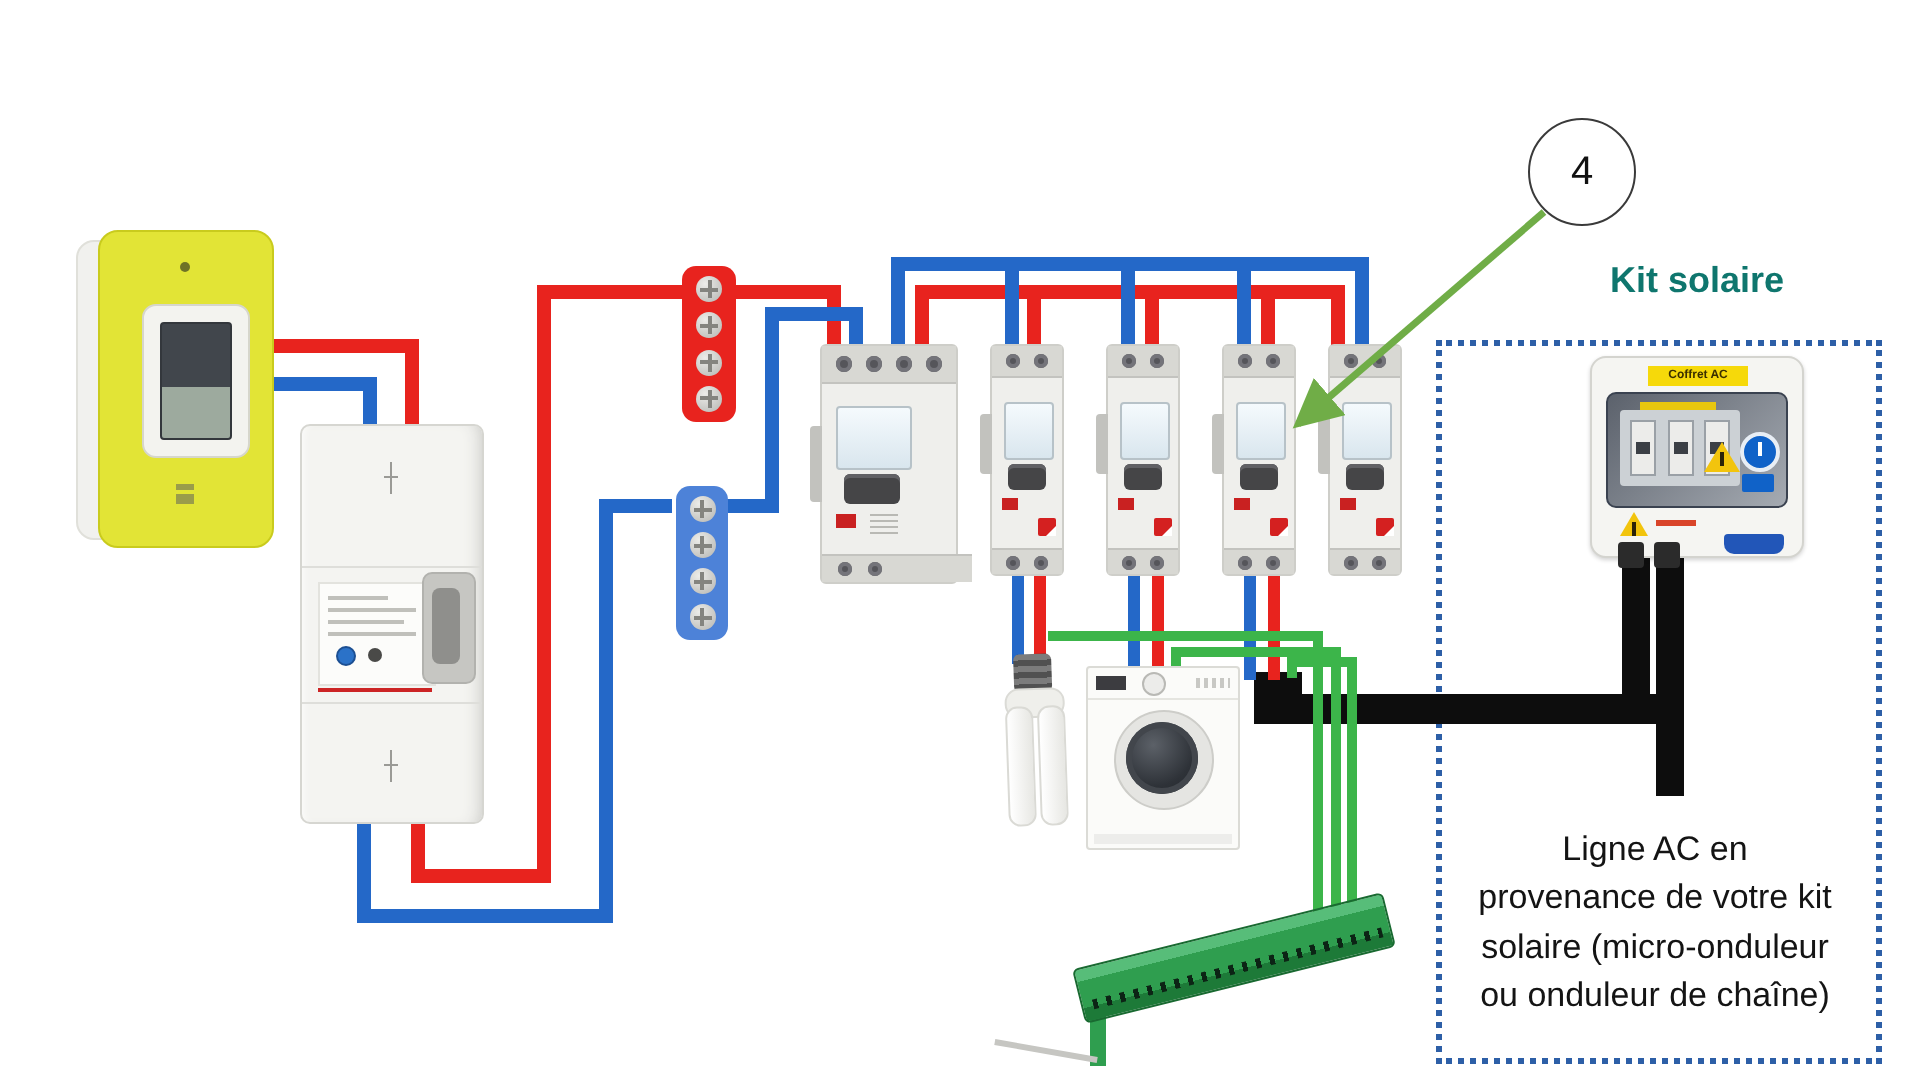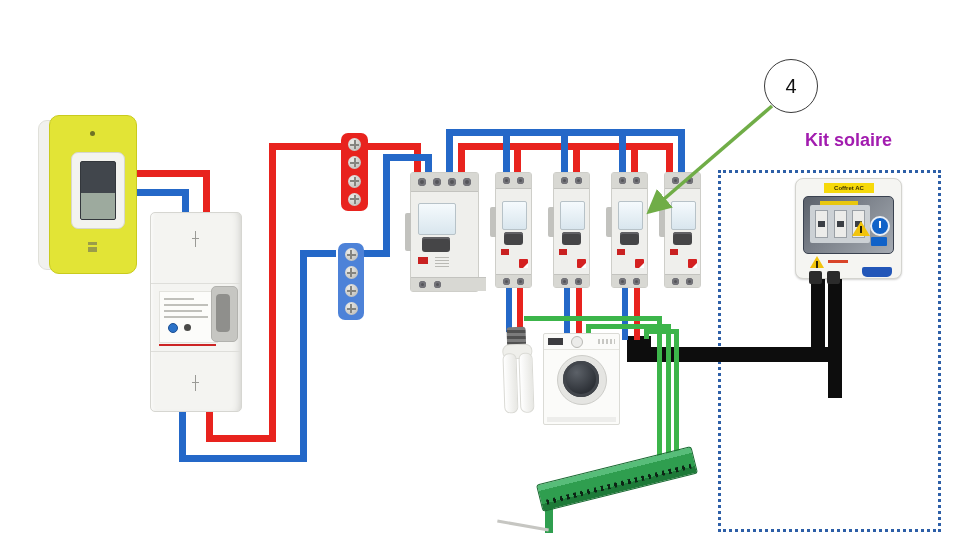--- a/index.html
+++ b/index.html
@@ -111,21 +111,21 @@
     border:1px solid #196a31; border-radius:3px; }
   .earth-strip::after { content:""; position:absolute; left:5px; right:4px; top:60%; height:5px;
     background:repeating-linear-gradient(90deg,#0c2415 0 2.5px, transparent 2.5px 7px); }
   .earth-stub { left:545px; top:503px; width:8px; height:30px; background:#2f9e4f; z-index:1; }
   .earth-tail { left:497px; top:524px; width:52px; height:3px; background:#c6c6c2; transform:rotate(10deg); z-index:1; }
 
   
   .kit-box { left:718px; top:170px; width:217px; height:356px;
     border:3px dotted #2d5fa7; z-index:0; }
   .kit-title { left:740px; top:130px; width:217px; text-align:center; z-index:3;
-    font-size:18px; font-weight:bold; color:#a21caf; }
+    font-size:18px; font-weight:bold; color:#0f766e; }
   .ac-note { left:727px; top:413px; width:201px; text-align:center; z-index:3;
     font-size:17px; line-height:1.43; color:#141414; white-space:pre-line; }
 
   .coffret { left:795px; top:178px; width:105px; height:99px; background:#f5f5f2;
     border:1px solid #d4d4cf; border-radius:8px; box-shadow:0 1px 2px rgba(0,0,0,.18); }
   .cf-sticker { position:absolute; left:28px; top:4px; width:50px; height:10px; background:#f6d90a;
     font-size:6px; font-weight:bold; color:#3a2f00; text-align:center; line-height:10px; overflow:hidden; }
   .cf-window { position:absolute; left:7px; top:17px; width:89px; height:56px;
     background:linear-gradient(135deg, rgba(48,56,70,.78), rgba(86,97,115,.5)); border:1px solid #3a4250; border-radius:5px; }
   .cf-inner { position:absolute; left:6px; top:8px; width:60px; height:38px; background:#ccd1d5;
@@ -362,20 +362,24 @@
     <div class="cf-badge"></div>
     <div class="cf-bluelabel"></div>
     <div class="tri small" style="left:14px; top:77px;"></div>
     <div class="cf-redtxt"></div>
     <div class="cf-bottom-blue"></div>
     <div class="gland" style="left:13px;"></div>
     <div class="gland" style="left:31px;"></div>
   </div>
 
   <div class="abs kit-title">Kit solaire</div>
+  <div class="abs ac-note">Ligne AC en
+provenance de votre kit
+solaire (micro-onduleur
+ou onduleur de chaîne)</div>
 
   <svg class="callout" width="960" height="540">
     <defs>
       <marker id="ah" markerWidth="8" markerHeight="8" refX="6" refY="3.5" orient="auto">
         <path d="M0,0 L7,3.5 L0,7 Z" fill="#70ad47"></path>
       </marker>
     </defs>
     <line x1="772" y1="106" x2="649" y2="212" stroke="#70ad47" stroke-width="3.5" marker-end="url(#ah)"></line>
   </svg>
   <div class="callout-circle abs">

